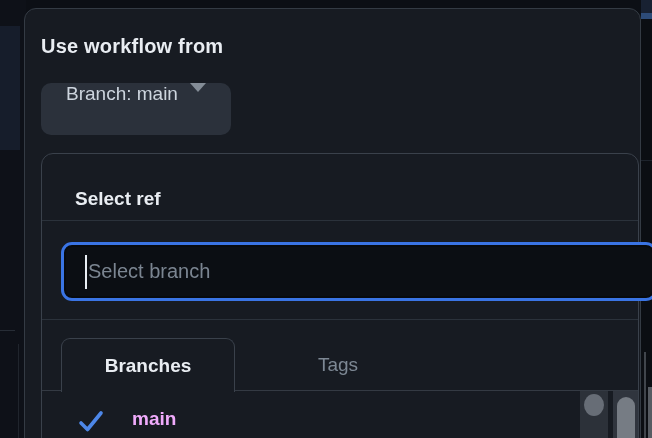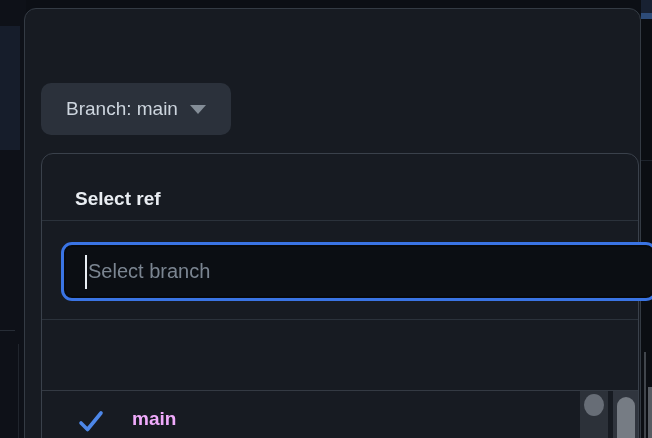--- a/index.html
+++ b/index.html
@@ -28,21 +28,21 @@
   .dialog{
     position:absolute;left:24px;top:8px;width:617px;height:452px;
     background:#171b22;border:1px solid #343b44;border-radius:12px;
   }
   .dialog-heading{
     position:absolute;left:16px;top:26px;
     font-size:20px;font-weight:700;color:#e9edf2;letter-spacing:.2px;
   }
   .branch-button{
     position:absolute;left:16px;top:74px;height:52px;
-    display:inline-flex;align-items:center;gap:12px;padding:0 25px;
+    display:inline-flex;gap:12px;padding:0 25px;
     background:#2b313b;border:none;border-radius:10px;cursor:pointer;
   }
   .branch-button-label{font-size:19px;color:#cdd5de;font-family:inherit;}
   .caret-down{
     width:0;height:0;border-left:8px solid transparent;border-right:8px solid transparent;
     border-top:9px solid #848d97;
   }
 
   
   .ref-panel{
@@ -120,39 +120,46 @@
     <div class="top-block"></div>
     <div class="blue-band"></div>
     <div class="faint1"></div>
     <div class="faint2"></div>
     <div class="page-scrollbar-line"></div>
     <div class="page-scrollbar-thumb"></div>
   </div>
 
   <div class="dialog">
 
+    <div class="dialog-heading">Use workflow from</div>
 
     <button class="branch-button">
       <span class="branch-button-label">Branch: main</span>
       <span class="caret-down"></span>
     </button>
 
     <div class="ref-panel">
 
       <div class="ref-panel-header">
         <div class="ref-panel-title">Select ref</div>
       </div>
 
       <div class="filter-section">
         <input class="branch-input" type="text" placeholder="Select branch" style="">
         <div class="text-cursor"></div>
       </div>
 
       <div class="tabnav-border"></div>
 
+      <div class="tab-branches">
+        <span class="tab-label">Branches</span>
+      </div>
+      <div class="tab-tags">
+        <span class="tab-label">Tags</span>
+      </div>
 
       <div class="ref-row">
         <svg class="check-icon" viewBox="0 0 26 26" fill="none">
           <path d="M3 15 L9.5 21.5 L23 5" stroke="#4d87e8" stroke-width="3.6" stroke-linecap="round" stroke-linejoin="round"></path>
         </svg>
         <span class="ref-row-label">main</span>
       </div>
 
       <div class="list-scrollbar">
         <div class="thumb"></div>

